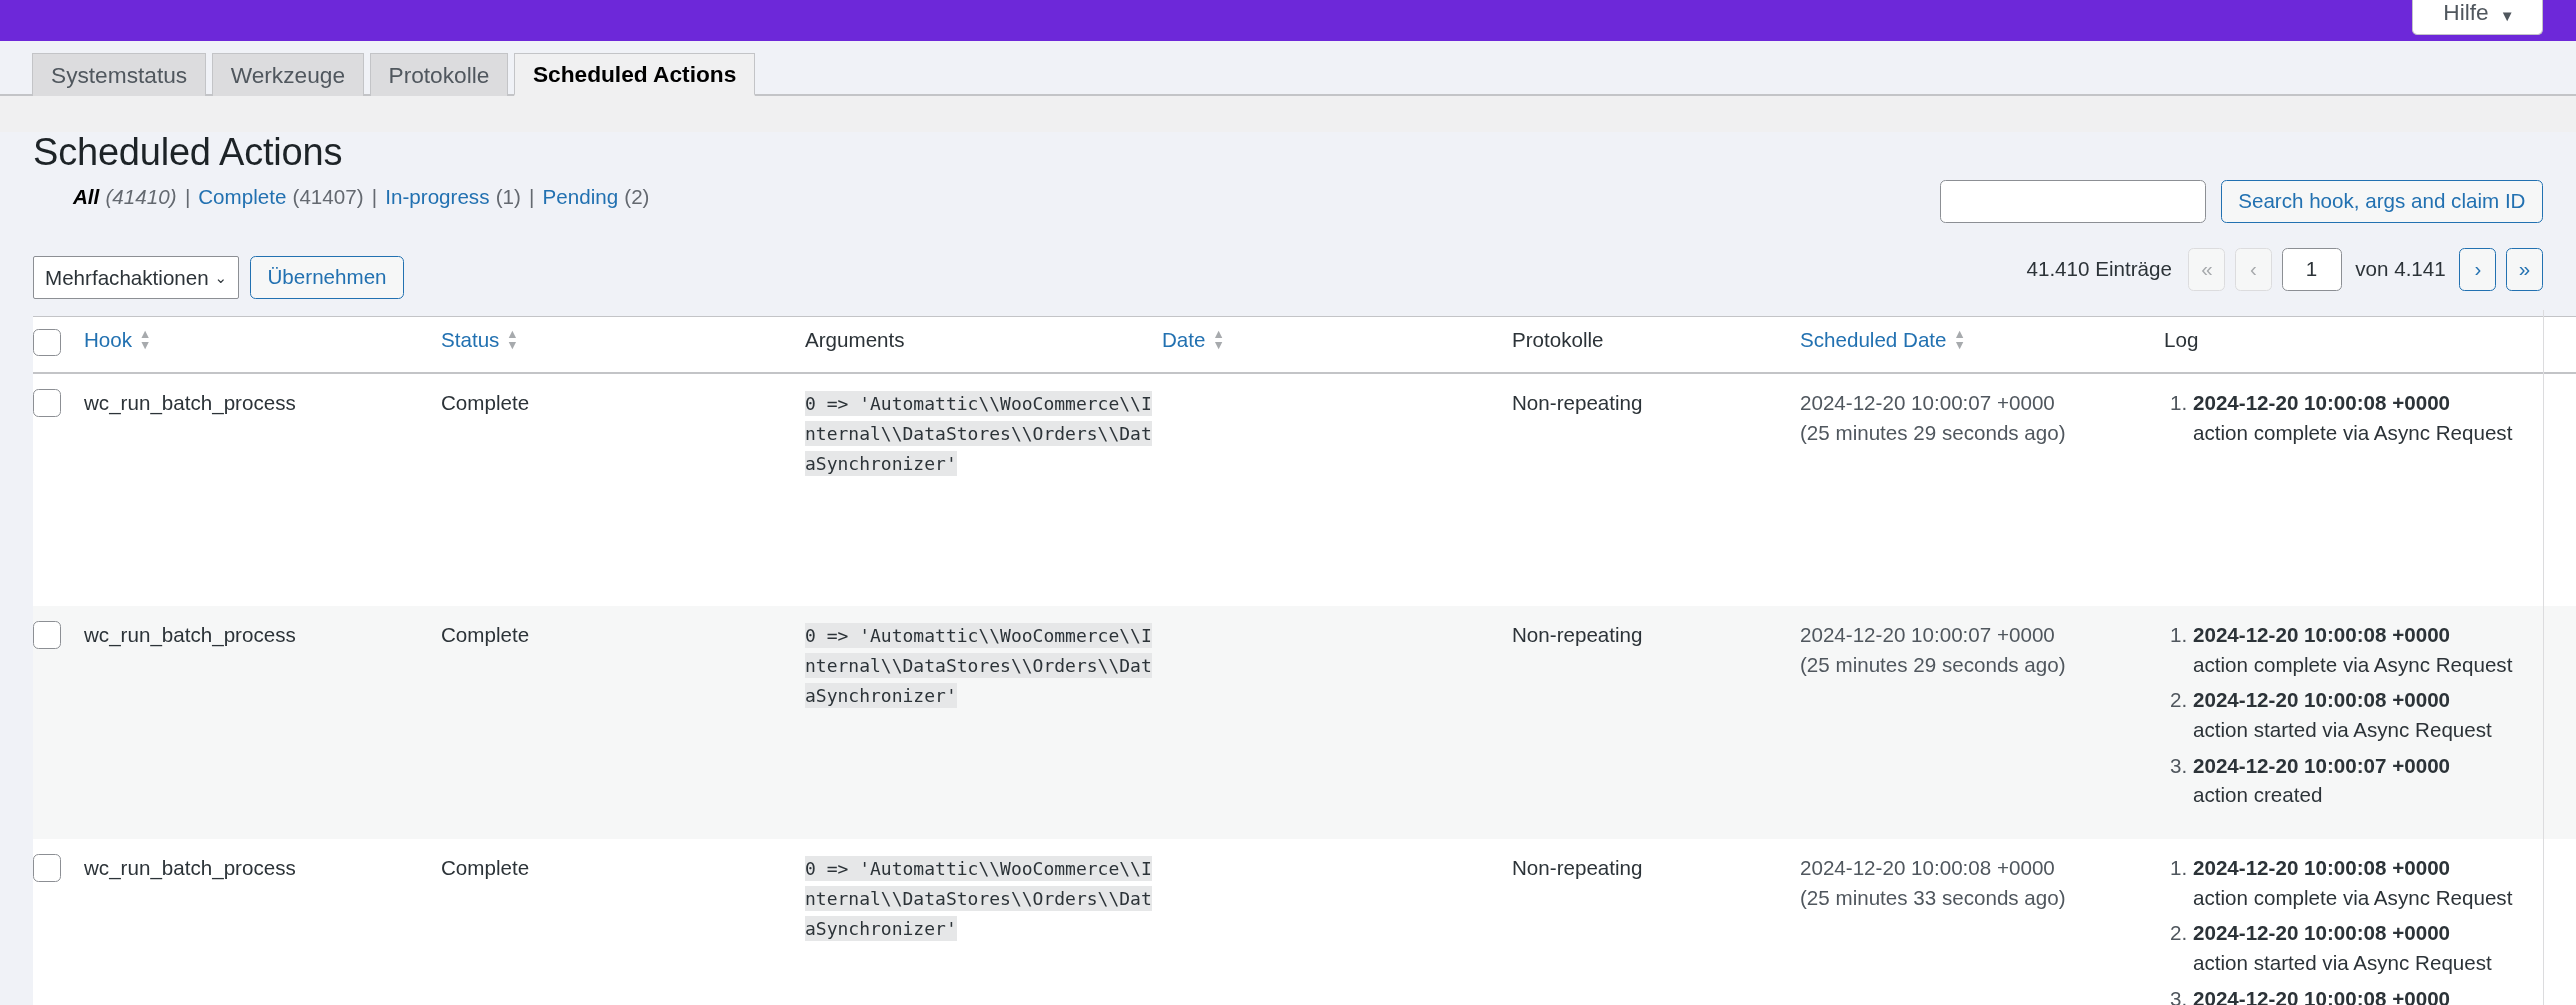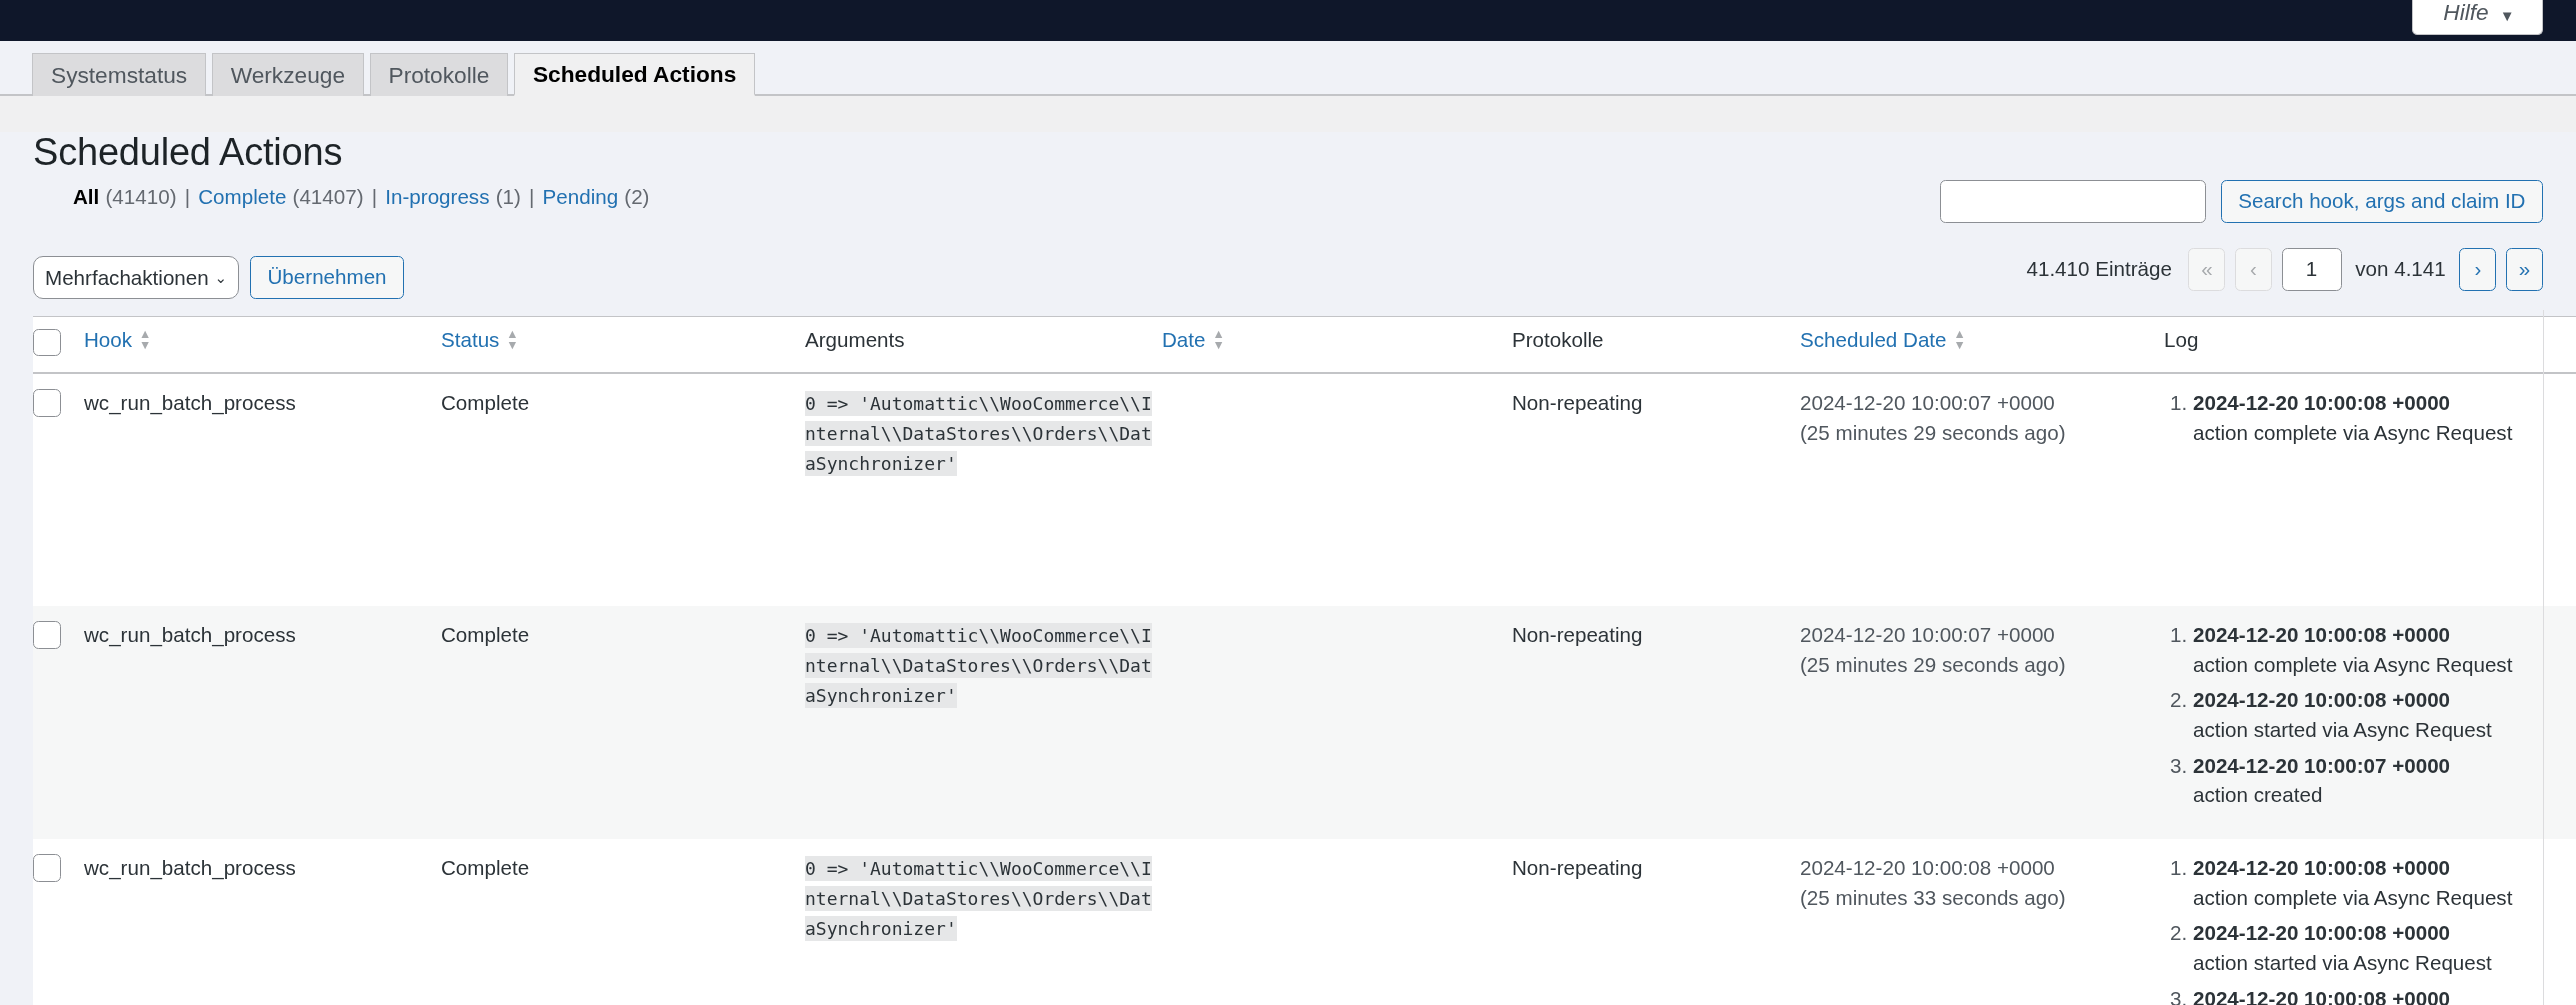--- a/index.html
+++ b/index.html
@@ -8,23 +8,22 @@
     width: 2576px; height: 1005px;
     background: #f0f0f1;
     font-family: "Liberation Sans", sans-serif;
     -webkit-font-smoothing: antialiased;
   }
   body { overflow: hidden; position: relative; }
 
   
   .help-bar {
     height: 41px;
-    background: #0f172a;
+    background: #6d28d9;
     position: relative;
-    font-style: italic;
   }
   .help-tab {
     position: absolute;
     right: 33px;
     top: -13.7px;
     height: 49px;
     padding: 0 27.5px 0 30px;
     display: flex;
     align-items: flex-end;
     justify-content: center;
@@ -142,21 +141,21 @@
     position: relative;
     height: 76px;
     margin-top: 30px;
     display: flex;
     align-items: center;
   }
   .bulk-select {
     height: 43px;
     width: 206px;
     border: 1.4px solid #8c8f94;
-    border-radius: 10px;
+    border-radius: 2px;
     background: #ffffff;
     color: #2c3338;
     font-size: 20.6px;
     padding: 0 11px;
     display: flex;
     align-items: center;
     justify-content: space-between;
     cursor: pointer;
   }
   .bulk-select .caret { font-size: 15px; color: #2c3338; }
@@ -325,21 +324,21 @@
   <a class="nav-tab">Werkzeuge</a>
   <a class="nav-tab">Protokolle</a>
   <a class="nav-tab active">Scheduled Actions</a>
 </div>
 
 <div class="wrap">
 
   <h1 class="page-title">Scheduled Actions</h1>
 
   <ul class="subsubsub">
-    <li style="display:flex;align-items:center;">
+    <li style="display:flex;align-items:center;font-style:italic;">
       <a class="f-link current">All</a>
       <span class="count">(41410)</span>
       <span class="sep">|</span>
     </li>
     <li style="display:flex;align-items:baseline;">
       <a class="f-link">Complete</a>
       <span class="count">(41407)</span>
       <span class="sep">|</span>
     </li>
     <li style="display:flex;align-items:baseline;">

